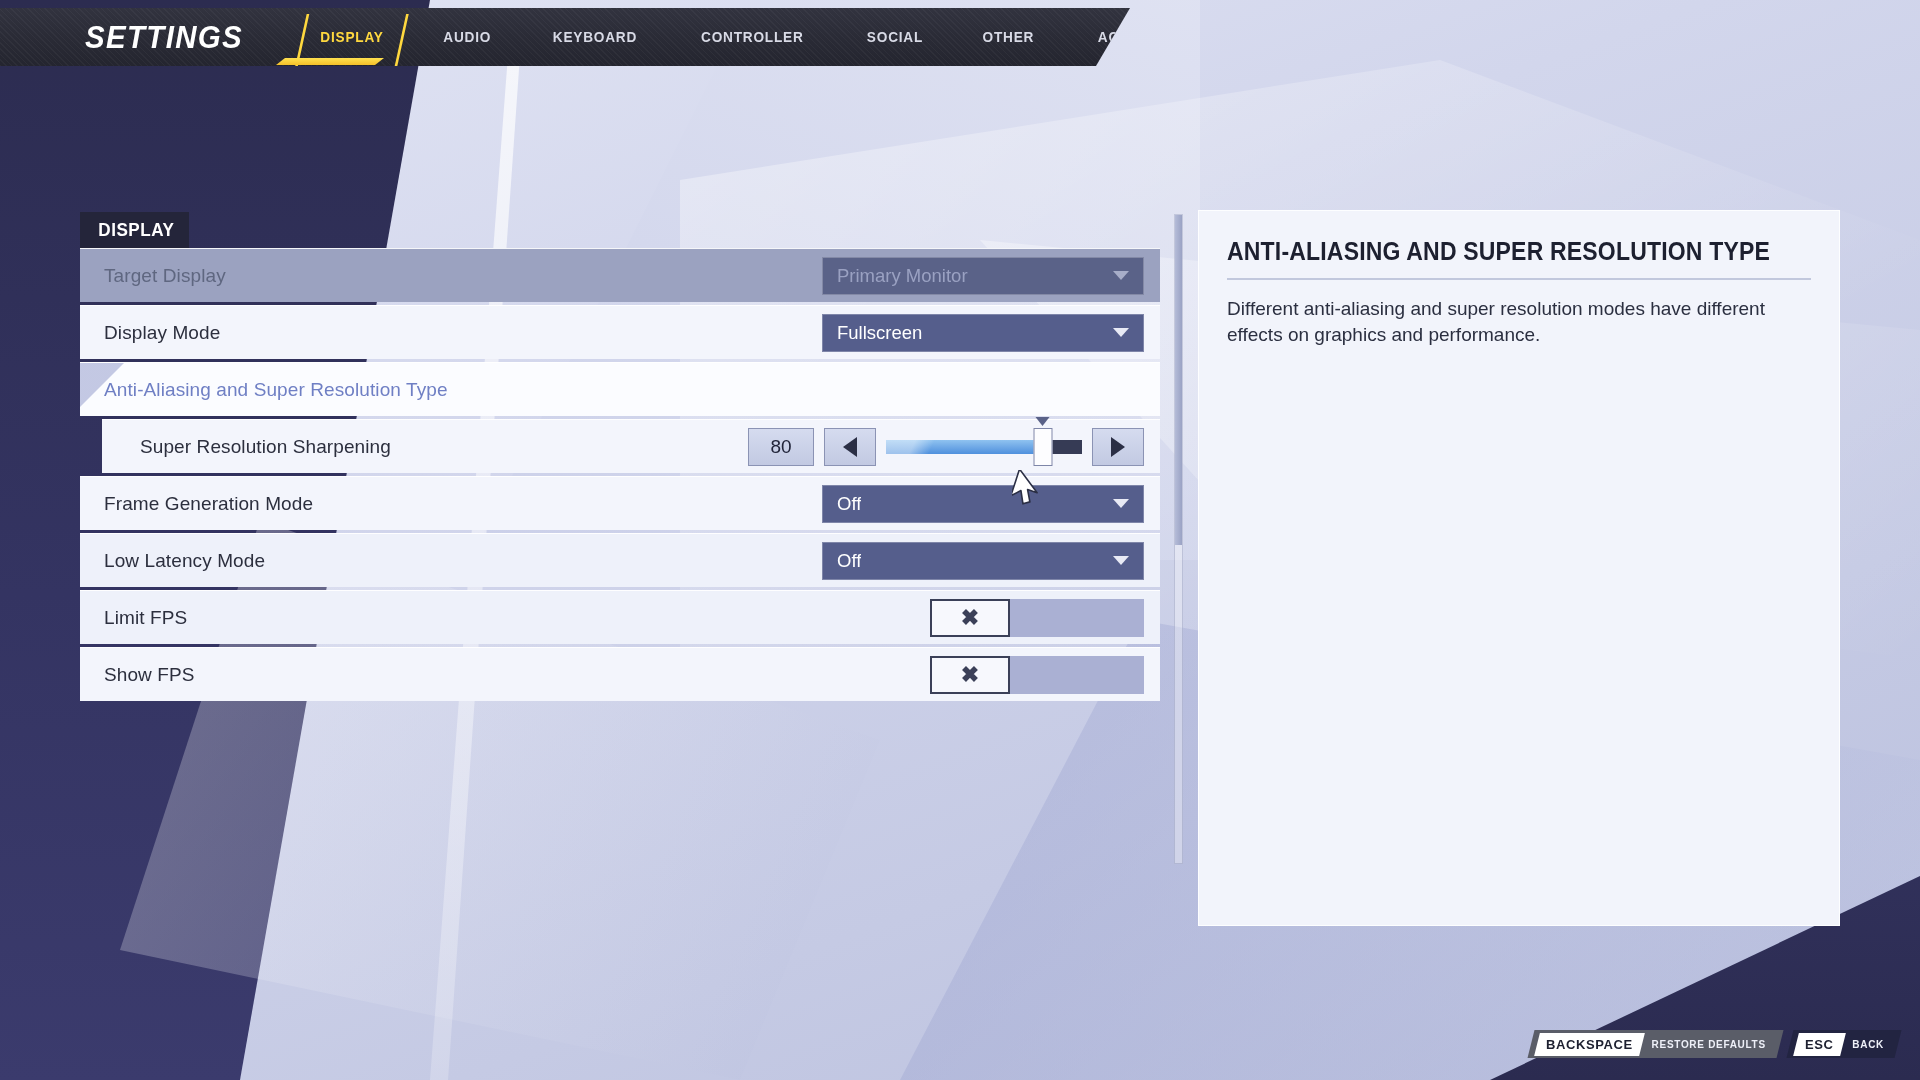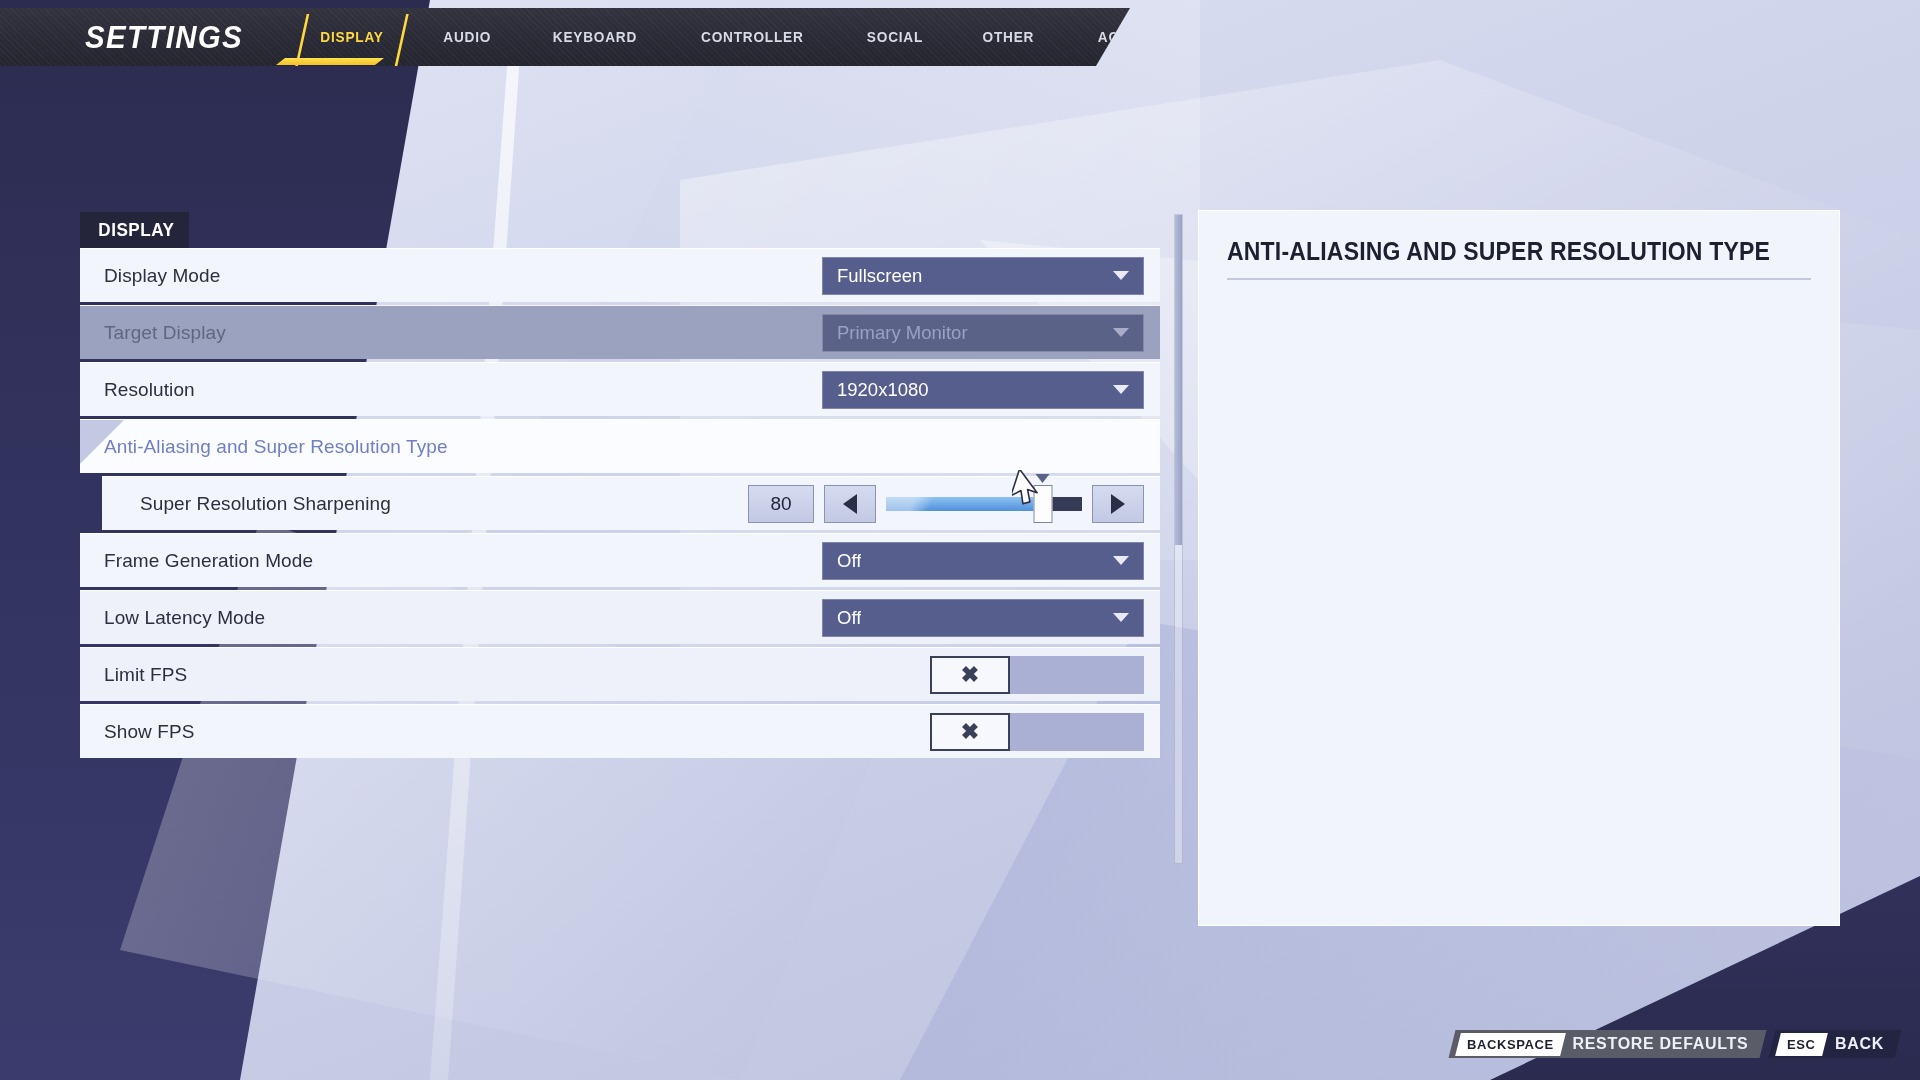--- a/index.html
+++ b/index.html
@@ -234,21 +234,21 @@
     transform: skewX(-14deg);
   }
   .hint.restore .hint-bg { background: #5a5d68; }
   .hint.back .hint-bg { background: #222441; }
   .hint-inner { position: relative; display:flex; align-items:center; height:28px; padding: 0 14px 0 6px; }
   .key {
     background:#ffffff; color:#1d2030; font-size:13px; font-weight:800; letter-spacing:.6px;
     padding: 4px 9px; transform: skewX(-14deg); margin-right: 10px;
   }
   .key span { display:inline-block; transform: skewX(14deg); }
-  .hint-label { color:#eef0f8; font-size:16px; font-weight:700; letter-spacing:.7px; }
+  .hint-label { color:#eef0f8; font-size:10px; font-weight:700; letter-spacing:.7px; }
   .hint-label span { display:inline-block; }
 
   
   #cursor { position:absolute; left: 1012px; top: 470px; width: 30px; height: 38px; }
 </style>
 </head>
 <body>
 
 <div id="bg">
   <div class="bg-poly bg-p1"></div>
@@ -294,50 +294,41 @@
 
   <div class="panel-tag-wrap">
     <div class="panel-tag">
       <div class="panel-tag-text">DISPLAY</div>
     </div>
     <div class="panel-tag-slash"></div>
   </div>
 
   <div class="rows">
 
+    <div class="row disabled">
+      <div class="row-label">Target Display</div>
+      <div class="row-ctrl">
+        <div class="dd dim">
+          <div class="dd-label">Primary Monitor</div>
+          <div class="caret"></div>
+        </div>
+      </div>
+    </div>
+
     <div class="row">
       <div class="row-label">Display Mode</div>
       <div class="row-ctrl">
         <div class="dd">
           <div class="dd-label">Fullscreen</div>
           <div class="caret"></div>
         </div>
       </div>
     </div>
 
-    <div class="row disabled">
-      <div class="row-label">Target Display</div>
-      <div class="row-ctrl">
-        <div class="dd dim">
-          <div class="dd-label">Primary Monitor</div>
-          <div class="caret"></div>
-        </div>
-      </div>
-    </div>
-
-
-    <div class="row">
-      <div class="row-label">Resolution</div>
-      <div class="row-ctrl">
-        <div class="dd">
-          <div class="dd-label">1920x1080</div>
-          <div class="caret"></div>
-        </div>
-      </div>
-    </div>
+
 
     <div class="row selected">
       <div class="row-label">Anti-Aliasing and Super Resolution Type</div>
     </div>
 
 
     <div class="row indent1">
       <div class="row-label">Super Resolution Sharpening</div>
       <div class="row-ctrl slider-row">
         <div class="val-box">80</div>
@@ -401,20 +392,21 @@
   </div>
 </div>
 
 <div id="scrollbar">
   <div id="scrollthumb"></div>
 </div>
 
 <div id="info">
   <div class="info-title">ANTI-ALIASING AND SUPER RESOLUTION TYPE</div>
   <div class="info-rule"></div>
+  <div class="info-body">Different anti-aliasing and super resolution modes have different effects on graphics and performance.</div>
 </div>
 
 <div id="hints">
   <div class="hint restore">
     <div class="hint-bg"></div>
     <div class="hint-inner">
       <div class="key"><span>BACKSPACE</span></div>
       <div class="hint-label"><span>RESTORE DEFAULTS</span></div>
     </div>
   </div>

